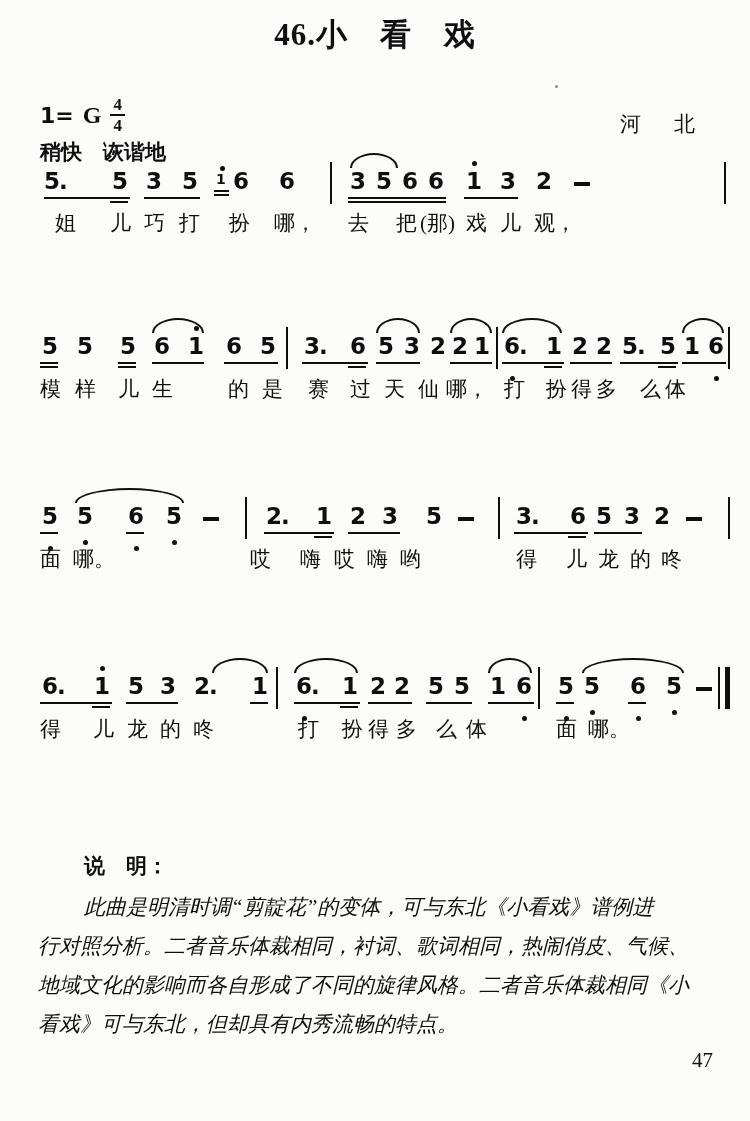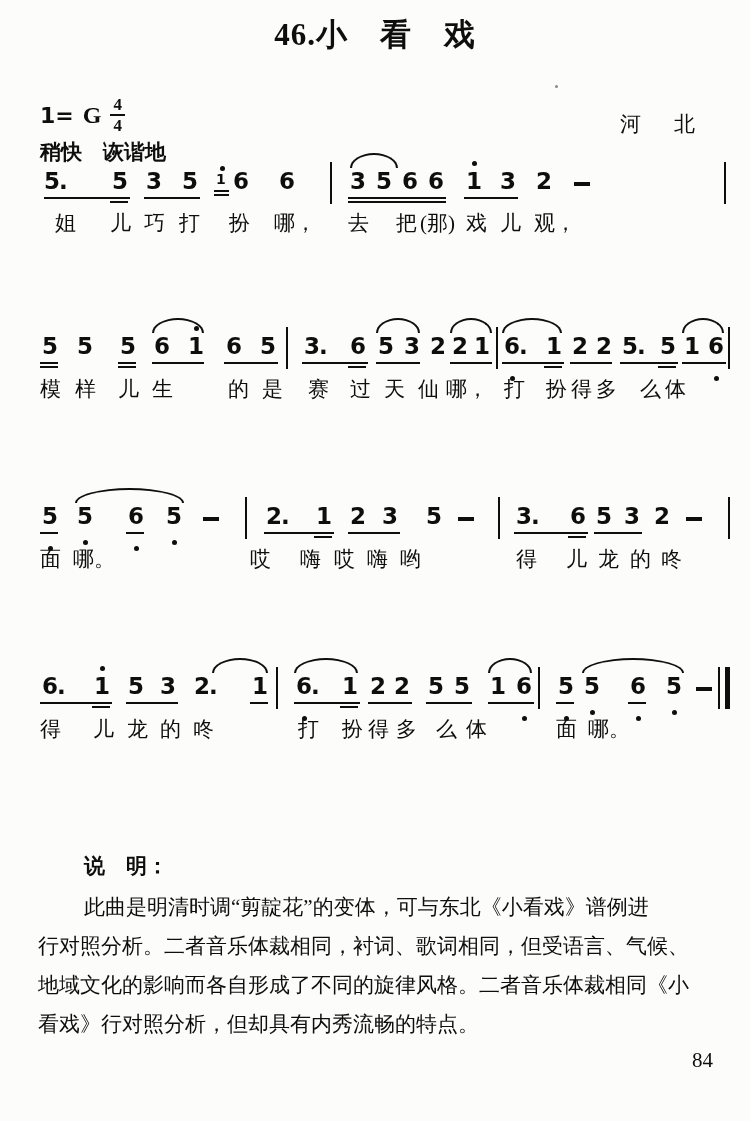--- a/index.html
+++ b/index.html
@@ -32,21 +32,21 @@
   .odot{position:absolute;width:5px;height:5px;border-radius:50%;background:#0e0e0e;}
   .bar-line{position:absolute;width:2px;height:42px;background:#0e0e0e;}
   .bar-thick{position:absolute;width:5px;height:42px;background:#0e0e0e;}
   .dash{position:absolute;width:16px;height:4px;background:#0e0e0e;}
   .slur{position:absolute;height:13px;border:2px solid #0e0e0e;border-bottom:none;
     border-radius:50% 50% 0 0 / 100% 100% 0 0;}
   .lyric{position:absolute;font-size:21px;line-height:1;white-space:nowrap;}
   .expl-head{left:84px;top:852px;font-size:21px;font-weight:700;white-space:nowrap;
     font-family:"Liberation Sans",sans-serif;}
   .expl{left:38px;top:888px;width:700px;font-size:21px;line-height:39px;}
-  .expl .l{white-space:nowrap;}
+  .expl .l{white-space:nowrap;font-style:italic;}
   .expl .l.first{padding-left:46px;}
   .pageno{left:692px;top:1048px;font-size:21px;font-family:"Liberation Serif",serif;}
 </style>
 </head>
 <body>
 
 <div class="page">
 
   <div class="abs song-title">46.小　看　戏</div>
   <div class="abs speck"></div>
@@ -271,19 +271,19 @@
       <div class="lyric" style="left: 396px; top: 719px;">多</div>
       <div class="lyric" style="left: 436px; top: 719px;">么</div>
       <div class="lyric" style="left: 466px; top: 719px;">体</div>
       <div class="lyric" style="left: 556px; top: 719px;">面</div>
       <div class="lyric" style="left: 588px; top: 719px;">哪。</div>
     </div>
 
   <div class="abs expl-head">说　明：</div>
   <div class="abs expl">
     <div class="l first">此曲是明清时调“剪靛花”的变体，可与东北《小看戏》谱例进</div>
-    <div class="l">行对照分析。二者音乐体裁相同，衬词、歌词相同，但受语言、气候、</div>
+    <div class="l">行对照分析。二者音乐体裁相同，衬词、歌词相同，热闹俏皮、气候、</div>
     <div class="l">地域文化的影响而各自形成了不同的旋律风格。二者音乐体裁相同《小</div>
-    <div class="l">看戏》行对照分析，但却具有内秀流畅的特点。</div>
+    <div class="l">看戏》可与东北，但却具有内秀流畅的特点。</div>
   </div>
 
-  <div class="abs pageno">84</div>
+  <div class="abs pageno">47</div>
 </div>
 
 </body></html>

